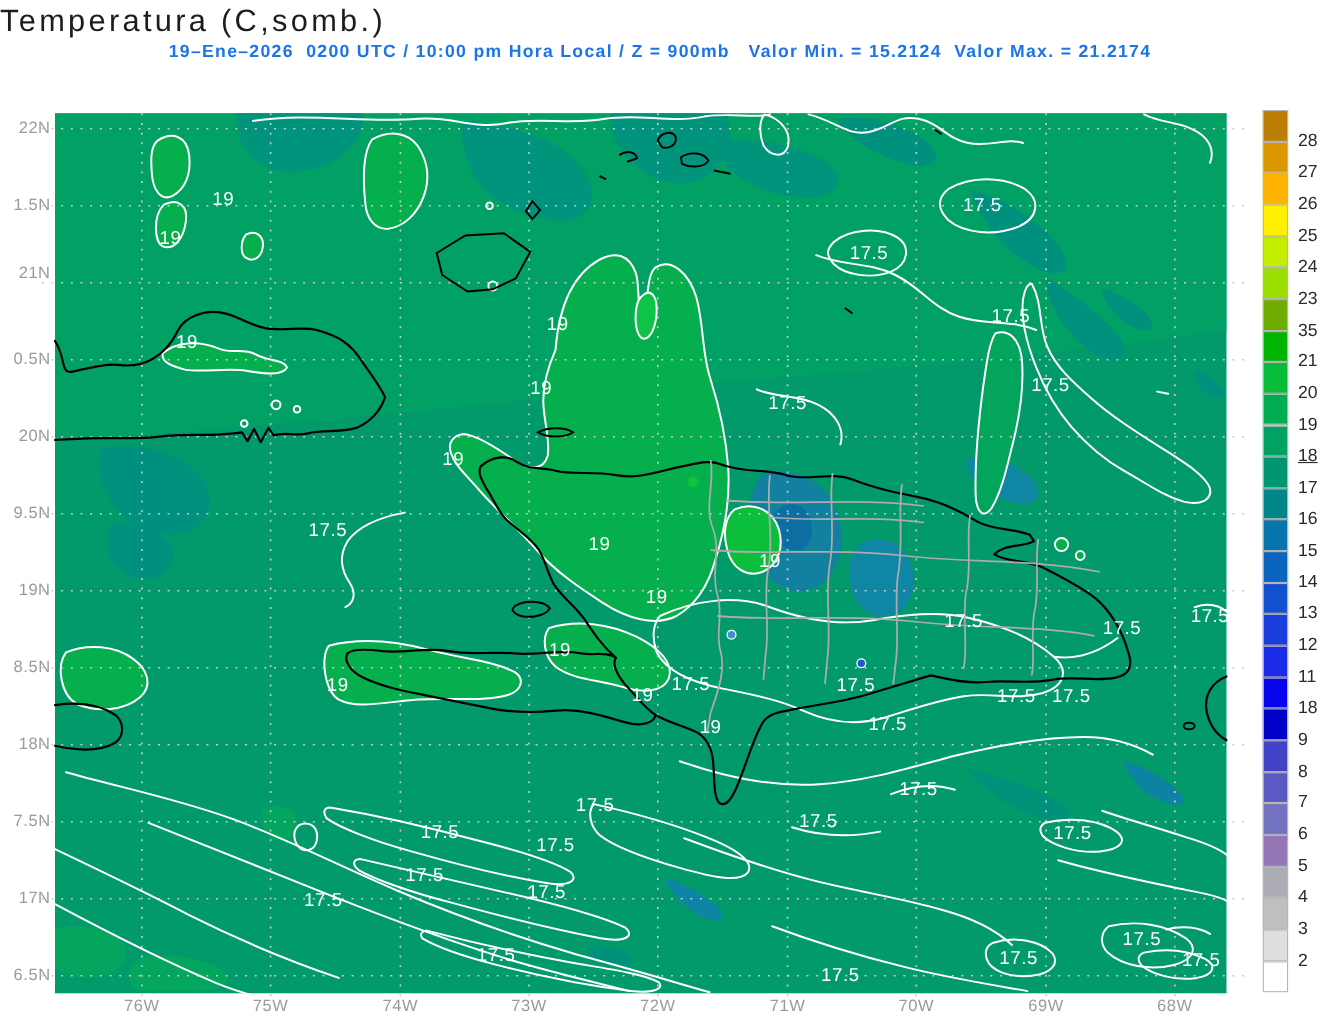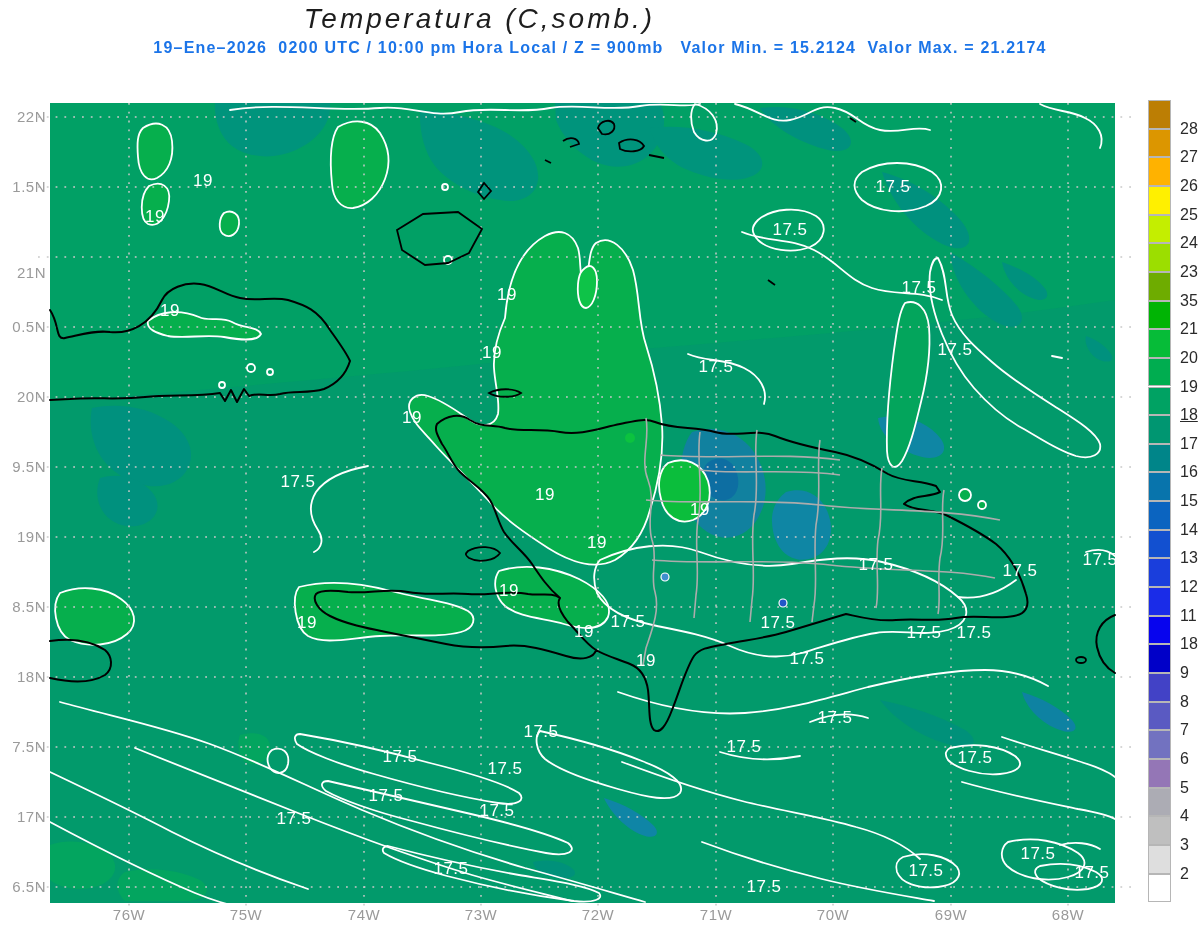--- a/index.html
+++ b/index.html
@@ -1,20 +1,20 @@
 <!DOCTYPE html>
 <html><head>
 <meta charset="utf-8">
 <style>
   html,body{margin:0;padding:0;background:#ffffff;}
   #stage{position:relative;width:1200px;height:927px;background:#fff;overflow:hidden;
          font-family:"Liberation Sans",sans-serif;}
   #map-svg{position:absolute;left:0;top:0;}
-  .title{position:absolute;top:3px;left:0;width:959px;text-align:center;
-         font-size:28px;letter-spacing:3px;color:#1d1d1d;white-space:pre;font-style:italic;}
+  .title{position:absolute;top:3px;left:0;width:959px;text-align:left;
+         font-size:28px;letter-spacing:3px;color:#1d1d1d;white-space:pre;}
   .sub1{position:absolute;top:39px;left:0;width:1200px;text-align:center;
         font-size:16px;letter-spacing:1.2px;color:#1b74e8;white-space:pre;font-weight:bold;}
   .sub2{position:absolute;top:62px;left:0;width:1200px;text-align:center;
         font-size:15px;letter-spacing:1px;color:#2e93ee;white-space:pre;font-weight:bold;}
   .ytick{position:absolute;left:0;width:46px;text-align:right;font-size:15px;color:#9a9a9a;
          letter-spacing:0.5px;}
   .xtick{position:absolute;width:60px;text-align:center;font-size:15px;color:#9a9a9a;
          letter-spacing:0.5px;top:906px;}
   #colorbar{position:absolute;left:1148px;top:100px;}
   .cblock{position:absolute;left:0;width:23px;height:28.65px;border:1px solid #b6b6b6;
@@ -233,21 +233,21 @@
         <text x="764" y="892" class="clabel">17.5</text>
         <text x="926" y="876" class="clabel">17.5</text>
         <text x="1038" y="859" class="clabel">17.5</text>
         <text x="1092" y="878" class="clabel">17.5</text>
       </g>
   </svg>
 
   <div id="y-axis">
       <span class="ytick" style="top: 108px; text-align: right;">22N</span>
       <span class="ytick" style="top: 178px;">1.5N</span>
-      <span class="ytick" style="top: 264px; text-align: right;">21N</span>
+      <span class="ytick" style="top: 240px; text-align: right;">21N</span>
       <span class="ytick" style="top: 318px;">0.5N</span>
       <span class="ytick" style="top: 388px;">20N</span>
       <span class="ytick" style="top: 458px;">9.5N</span>
       <span class="ytick" style="top: 528px;">19N</span>
       <span class="ytick" style="top: 598px;">8.5N</span>
       <span class="ytick" style="top: 668px;">18N</span>
       <span class="ytick" style="top: 738px;">7.5N</span>
       <span class="ytick" style="top: 808px;">17N</span>
       <span class="ytick" style="top: 878px;">6.5N</span>
     </div>

